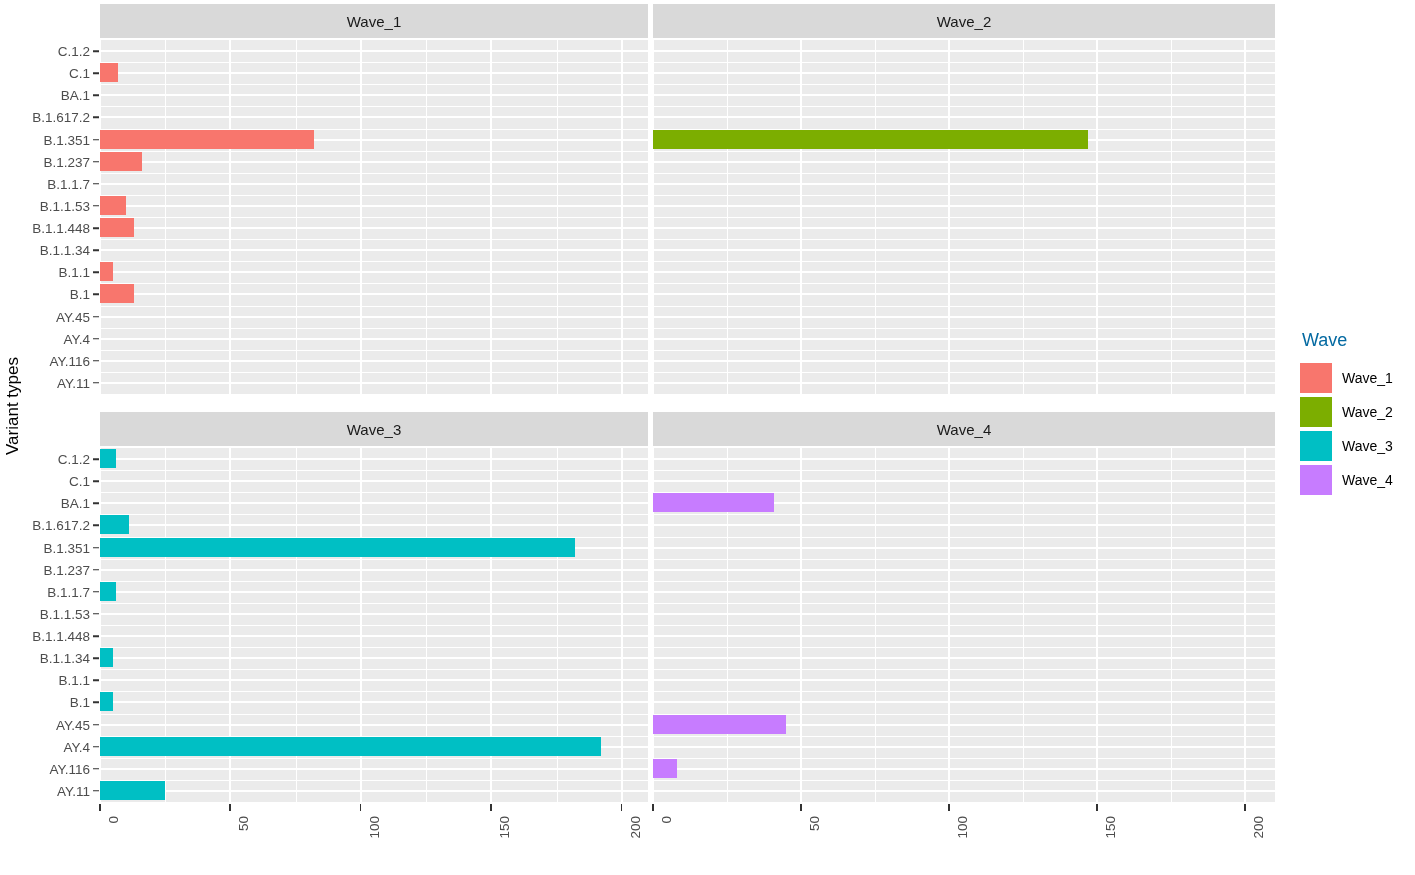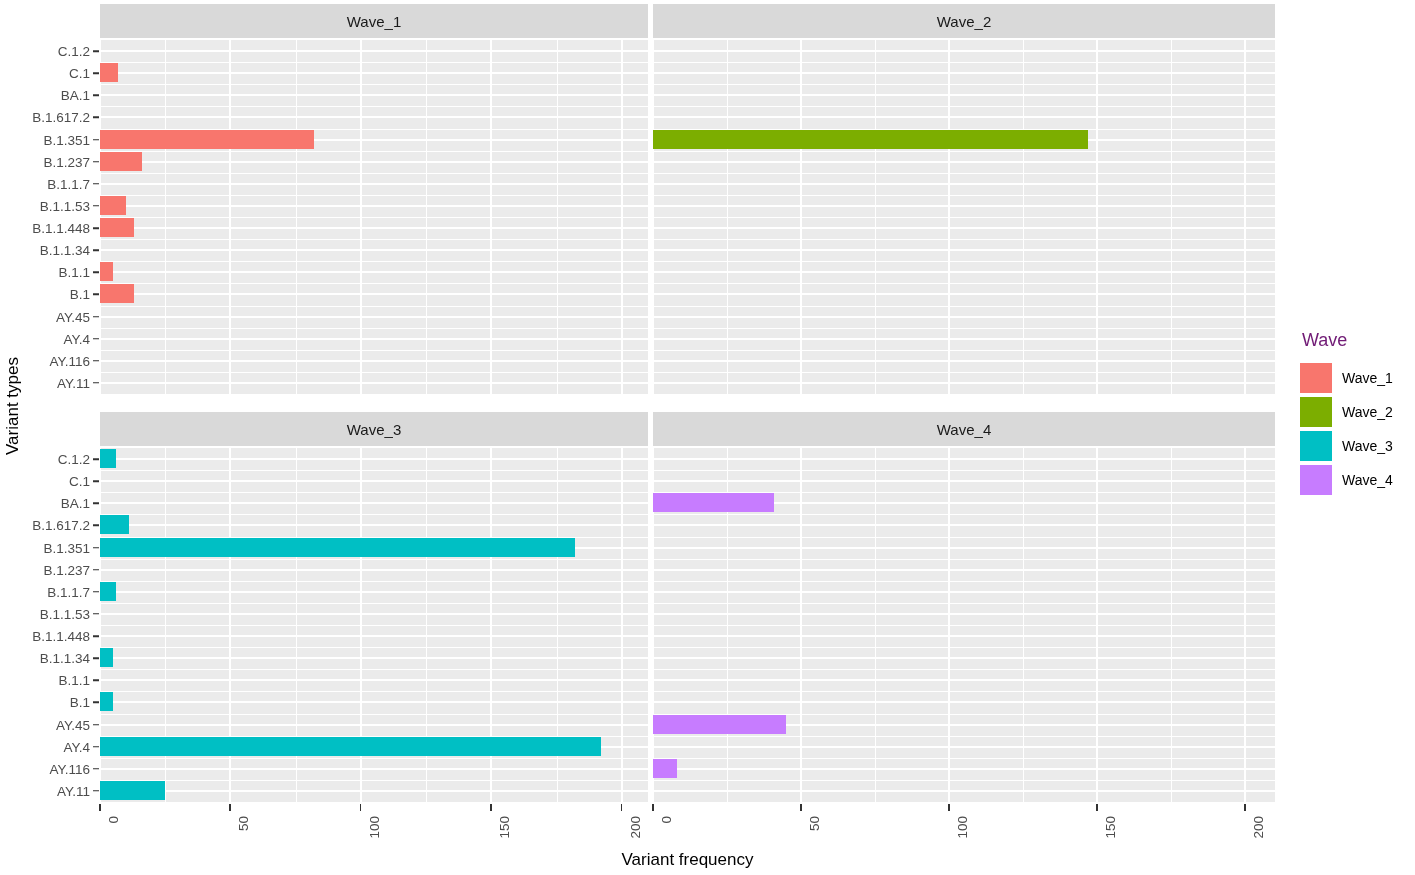--- a/index.html
+++ b/index.html
@@ -167,21 +167,21 @@
 
   
   .legend {
     position: absolute;
     left: 1300px;
     top: 330px;
     width: 112px;
   }
   .legend-title {
     font-size: 18px;
-    color: #701a75;
+    color: #0369a1;
     margin: 0 0 10px 2px;
   }
   .legend-item {
     display: flex;
     align-items: center;
     height: 34px;
   }
   .legend-key {
     width: 32px;
     height: 30px;
@@ -501,23 +501,20 @@
             <div class="xtick-mark" style="left: 443.286px;"></div>
             <div class="xtick-label" style="left: 450.286px;">150</div>
             <div class="xtick-mark" style="left: 591.381px;"></div>
             <div class="xtick-label" style="left: 598.381px;">200</div>
           </div>
         </div>
     </div>
 
   </div>
 
-  <div class="x-axis-title">
-    <span>Variant frequency</span>
-  </div>
 
   <div class="legend">
     <div class="legend-title">Wave</div>
     <div id="legend-items">
         <div class="legend-item">
           <div class="legend-key" style="background: rgb(248, 118, 109);"></div>
           <div class="legend-label">Wave_1</div>
         </div>
         <div class="legend-item">
           <div class="legend-key" style="background: rgb(124, 174, 0);"></div>

